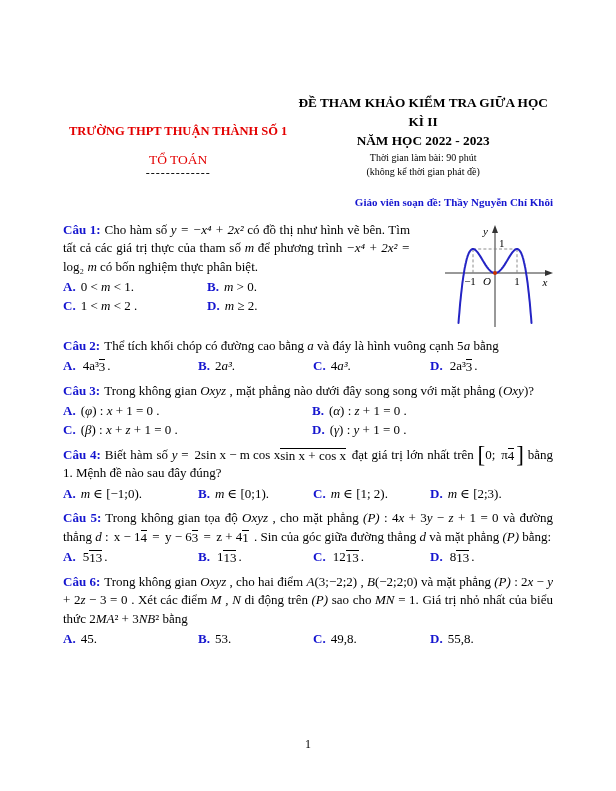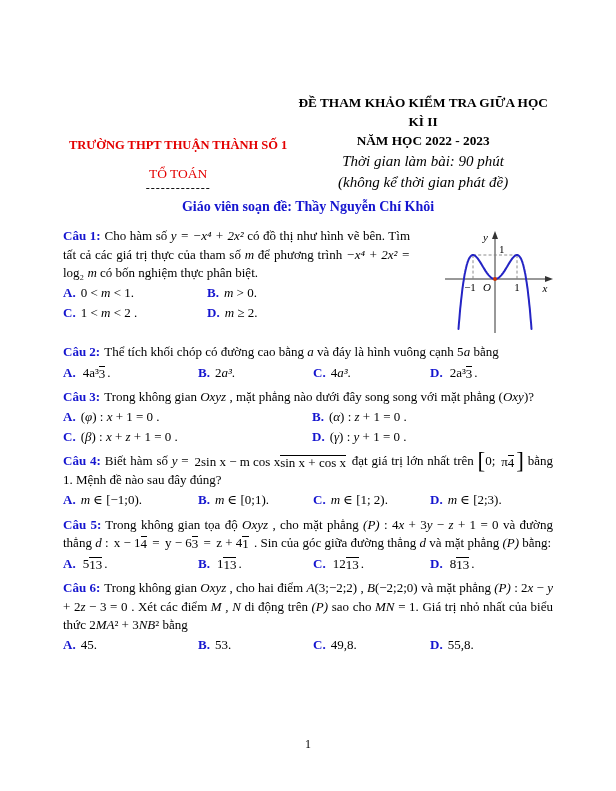--- a/index.html
+++ b/index.html
@@ -10,22 +10,22 @@
     font-size:13px;color:#000;line-height:1.42;
   }
   
   .hdr{display:flex;align-items:flex-end;}
   .hdr-left{width:47%;text-align:center;}
   .hdr-right{width:53%;text-align:center;margin-top:39px;}
   .school{color:var(--red);font-weight:bold;font-size:12.5px;}
   .dept{color:var(--red);font-weight:normal;font-size:13.5px;margin-top:10px;}
   .divider{font-size:12px;letter-spacing:1px;line-height:0.8;}
   .exline{font-weight:bold;font-size:13.3px;}
-  .exitalic{font-style:italic;font-size:15px;}
-  .author{color:var(--blue);font-weight:bold;text-align:center;margin-top:4px;font-size:14px;}
+  .exitalic{font-size:10px;}
+  .author{color:var(--blue);font-weight:bold;text-align:right;margin-top:16px;font-size:11px;}
   
   .question{margin-top:6px;gap:23px;}
   .stem{margin:0;text-align:justify;}
   .qlabel{color:var(--blue);font-weight:bold;margin-right:4px;}
   .it{font-style:italic;}
   .big{font-size:23px;line-height:0;vertical-align:-3px;font-weight:400;}
   .frac{display:inline-flex;flex-direction:row;text-align:center;vertical-align:middle;margin:0 2px;line-height:1.12;}
   .frac .den{border-top:1px solid #000;}
   .answers{display:grid;margin-top:2px;row-gap:1px;}
   .g4{grid-template-columns:135px 115px 117px auto;}

